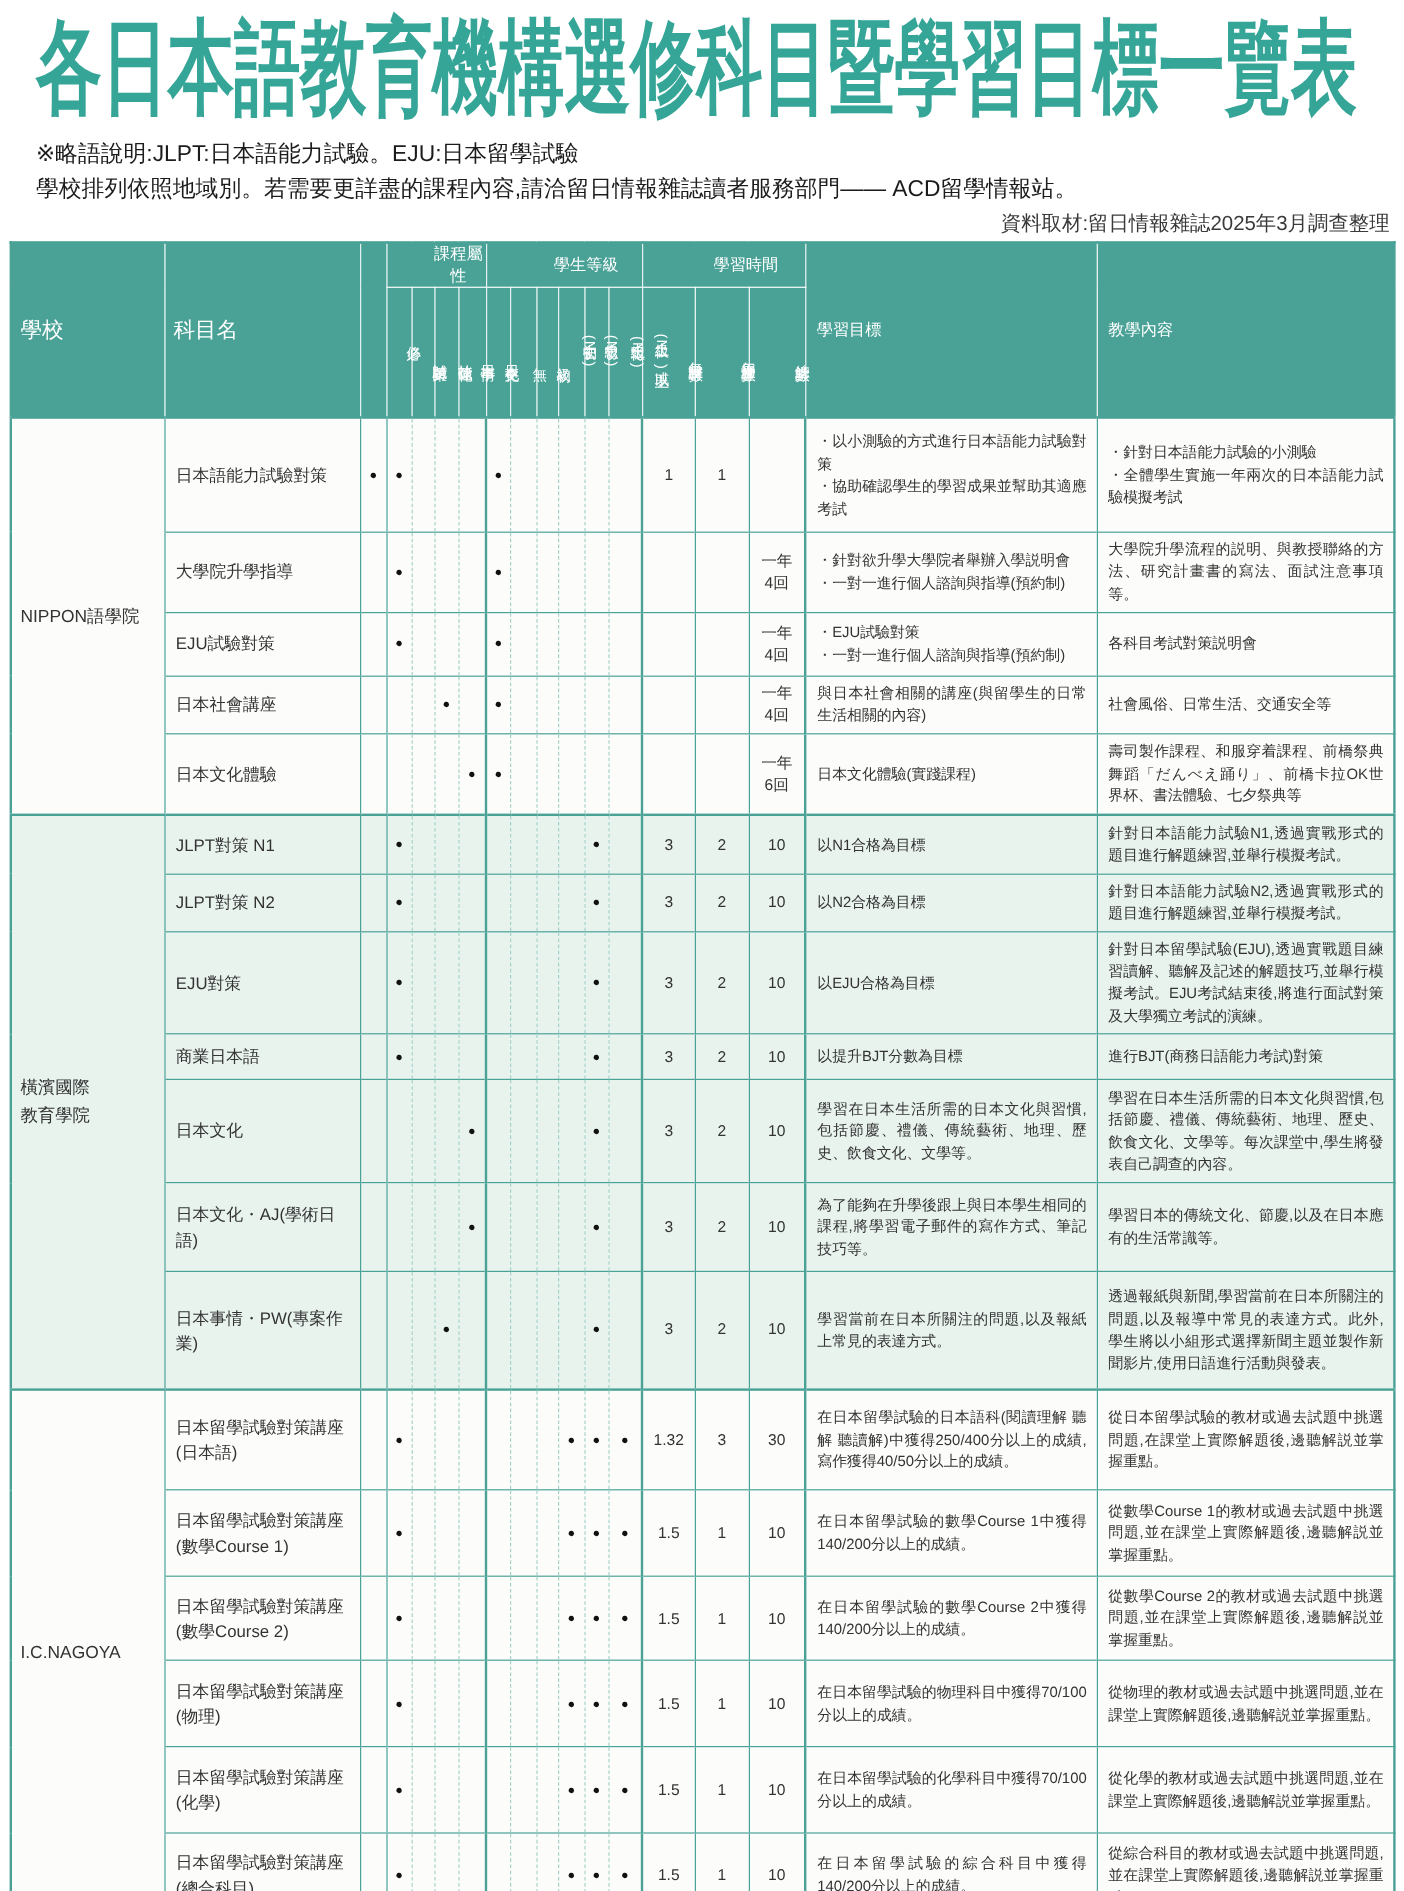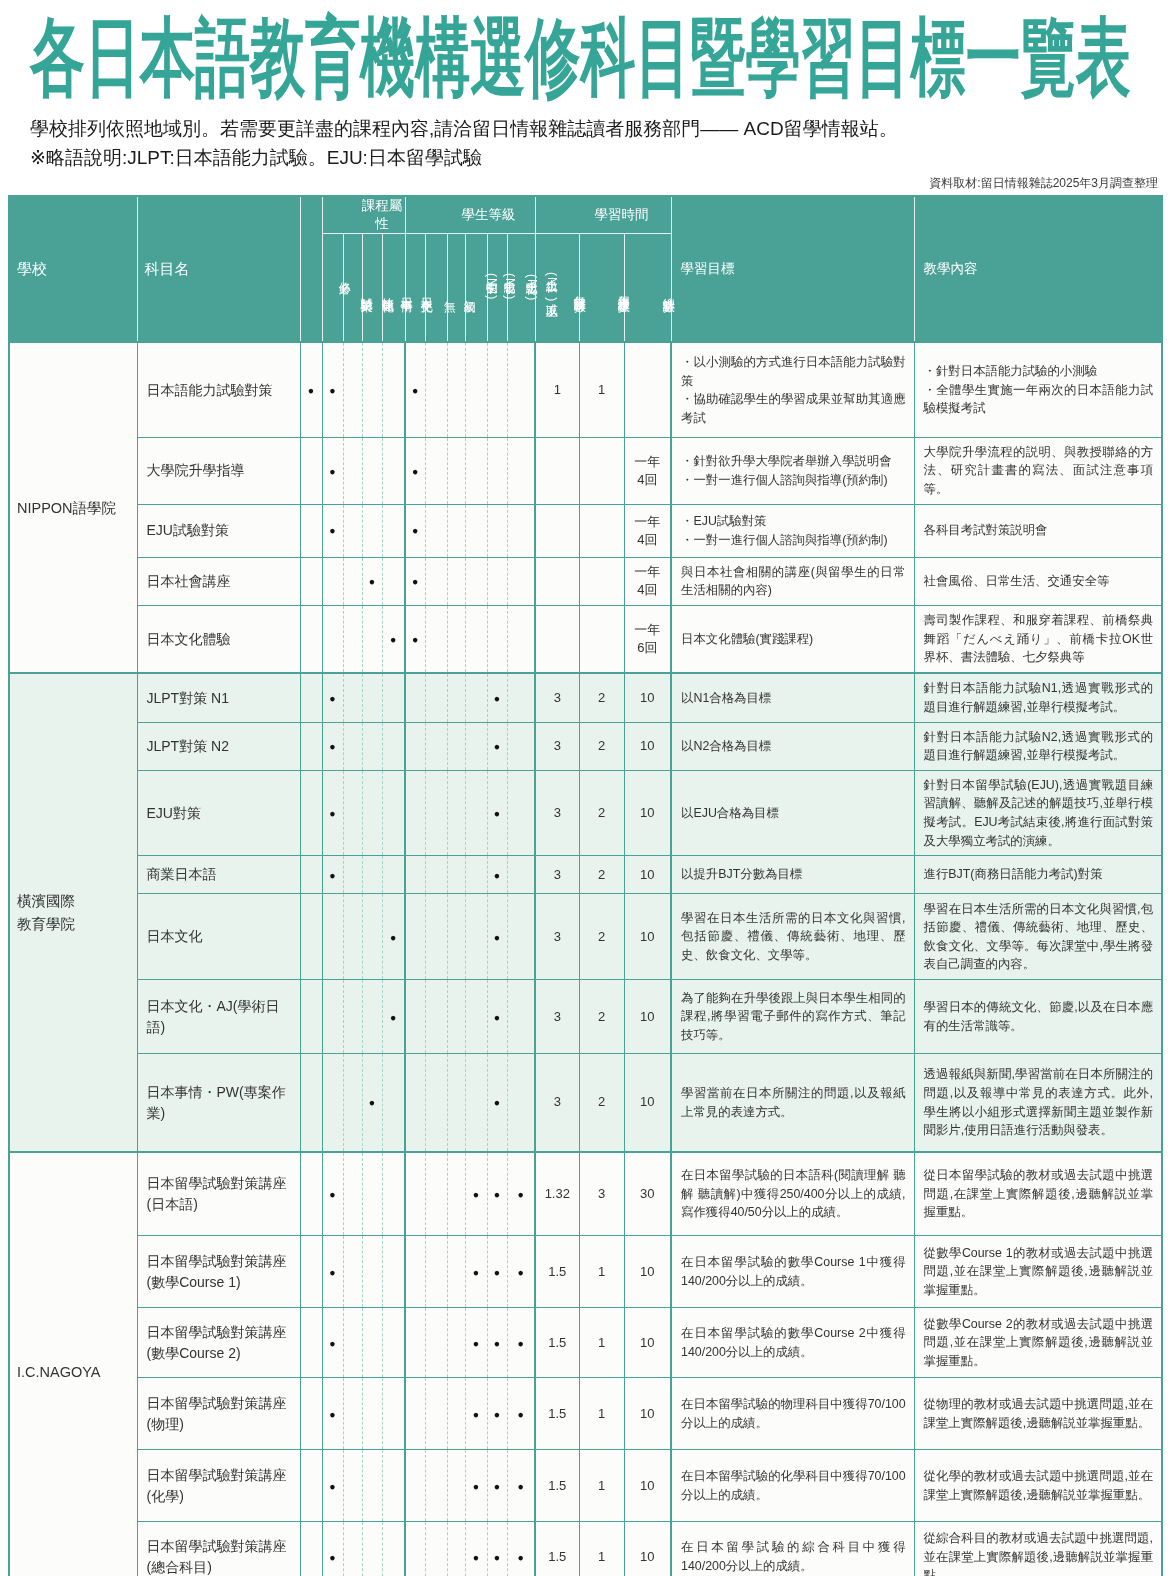--- a/index.html
+++ b/index.html
@@ -20,32 +20,32 @@
     color:var(--ink);
   }
   .page{padding:14px 8px 0 8px;}
   .title{
     font-size:86px;font-weight:900;color:var(--title);
     white-space:nowrap;line-height:1.0;
     transform:scaleX(0.64);transform-origin:left center;
     margin-left:22px;letter-spacing:0px;
   }
   .subtitle-block{margin:14px 0 0 22px;font-size:19px;line-height:1.55;color:#1c1c1c;}
-  .source-note{text-align:right;font-size:12px;color:#3a3a3a;margin:2px 4px 3px 0;}
+  .source-note{text-align:right;font-size:17px;color:#3a3a3a;margin:2px 4px 3px 0;}
   table.sched{
     width:1153px;border-collapse:collapse;table-layout:fixed;
     border:2.5px solid var(--teal);
   }
   thead{border-bottom:2px solid var(--teal);}
   thead th{
     background:var(--teal);color:#fff;font-weight:400;
     border:1px solid rgba(255,255,255,.85);
     font-size:13px;vertical-align:middle;text-align:center;padding-left:37px;
   }
-  th.th-school,th.th-subject{text-align:left;padding-left:7px;font-size:15px;}
+  th.th-school,th.th-subject{text-align:left;padding-left:7px;font-size:18px;}
   th.th-goal{text-align:left;padding-left:9px;font-size:13.5px;font-family:Liberation Mono, monospace;}
   th.th-group{font-size:13.5px;height:26px;}
   .vtext{
     writing-mode:vertical-rl;text-orientation:mixed;
     display:inline-block;line-height:1.1;letter-spacing:1px;
     max-height:104px;font-size:12px;
   }
   tbody td{
     border:none;border-top:1.5px solid var(--teal);
     vertical-align:middle;background:var(--cellwhite);
@@ -69,22 +69,22 @@
     padding:5px 8px 5px 9px;line-height:1.5;font-size:12.4px;
     white-space:pre-line;text-align:justify;
   }
 </style>
 </head>
 <body>
 
 <div class="page">
   <h1 class="title">各日本語教育機構選修科目暨學習目標一覽表</h1>
   <div class="subtitle-block">
+    <div>※略語說明:JLPT:日本語能力試驗。EJU:日本留學試驗</div>
     <div>學校排列依照地域別。若需要更詳盡的課程內容,請洽留日情報雜誌讀者服務部門—— ACD留學情報站。</div>
-    <div>※略語說明:JLPT:日本語能力試驗。EJU:日本留學試驗</div>
   </div>
   <div class="source-note">資料取材:留日情報雜誌2025年3月調查整理</div>
 
   <table class="sched">
     <colgroup id="cols">
         <col style="width: 128px;">
         <col style="width: 163px;">
         <col style="width: 22px;">
         <col style="width: 21px;">
         <col style="width: 19px;">

